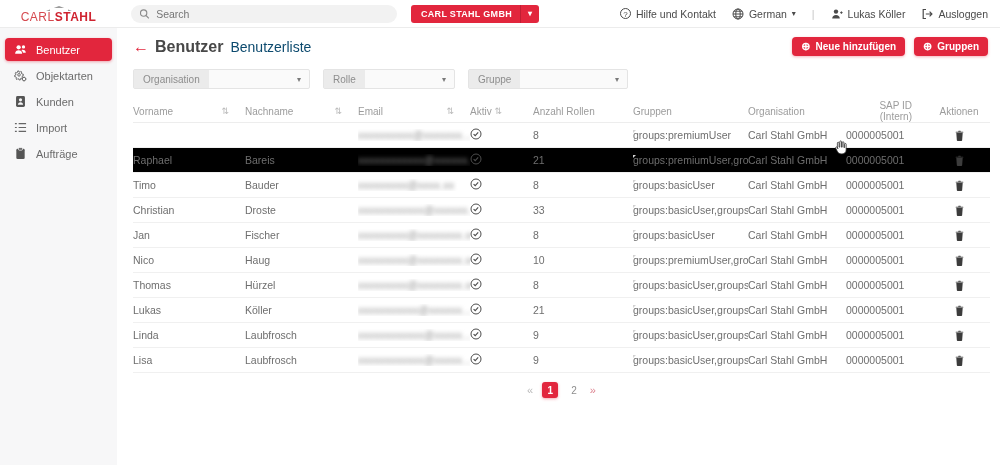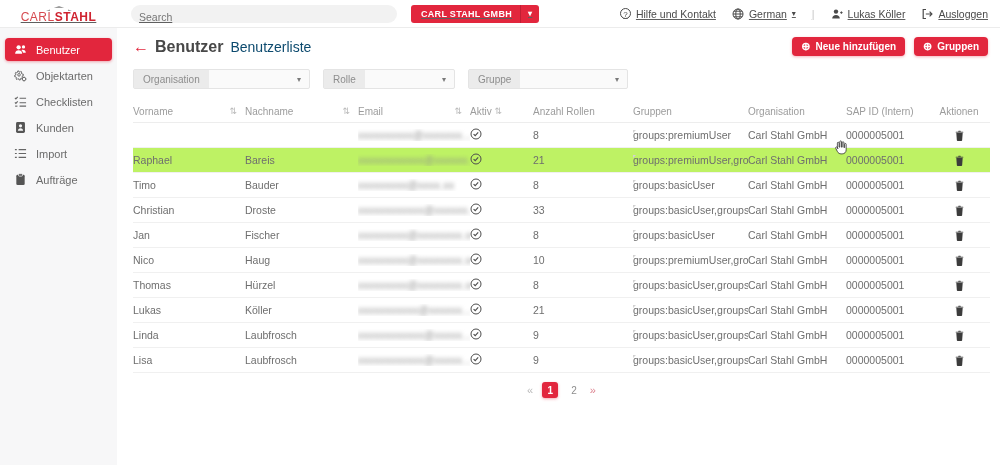--- a/index.html
+++ b/index.html
@@ -3,30 +3,30 @@
 <meta charset="utf-8">
 <style>
   * { margin:0; padding:0; box-sizing:border-box; }
   html,body { width:1000px; height:465px; }
   body {
     position:relative; overflow:hidden; background:#fff;
     font-family:"Liberation Sans", sans-serif; color:#5f5f5f;
   }
   
   .topbar{position:absolute;top:0;left:0;right:0;height:28px;background:#fff;
-    border-bottom:1px solid #ececec;display:flex;align-items:center;z-index:6;text-decoration:underline;}
+    border-bottom:1px solid #ececec;display:flex;align-items:center;z-index:6;}
   .logo{width:117px;display:flex;justify-content:center;align-items:center;position:relative;padding-top:6px;}
   .logo .roof{position:absolute;top:2px;left:50%;transform:translateX(-50%);width:0;height:0;
     border-left:13px solid transparent;border-right:13px solid transparent;border-bottom:5px solid #9a9a9a;}
   .logo .roof::after{content:"";position:absolute;left:-9px;top:2px;width:18px;height:4px;background:#fff;}
   .logo-text{font-size:12px;letter-spacing:.5px;color:#cf2330;}
   .logo-text .carl{font-weight:400;color:#d5494f;}
   .logo-text .stahl{font-weight:700;}
   .search{margin-left:14px;width:266px;height:18px;background:#f2f2f2;border:none;border-radius:10px;
-    display:flex;align-items:center;padding:0 8px;gap:6px;flex-direction:column;}
+    display:flex;align-items:center;padding:0 8px;gap:6px;}
   .search input{border:none;background:transparent;outline:none;font-size:10.5px;color:#777;width:100%;
     font-family:"Liberation Sans",sans-serif;}
   .orgbtn{margin-left:14px;height:18px;background:#e2263d;border:none;border-radius:3px;color:#fff;
     font-size:9px;font-weight:700;letter-spacing:.3px;display:flex;align-items:center;padding:0 0 0 10px;cursor:pointer;
     font-family:"Liberation Sans",sans-serif;}
   .orgbtn .caret{margin-left:8px;padding:0 7px;border-left:1px solid #c11e33;font-size:8px;line-height:18px;}
   .top-right{margin-left:auto;display:flex;align-items:center;gap:16px;padding-right:12px;font-size:10.5px;color:#4a4a4a;}
   .top-item{display:flex;align-items:center;gap:5px;cursor:pointer;white-space:nowrap;}
   .circle-q{width:11px;height:11px;border:1px solid #4a4a4a;border-radius:50%;font-size:8px;line-height:11px;
     text-align:center;display:inline-block;}
@@ -54,26 +54,26 @@
   .filter{height:20px;background:#fafafa;border:1px solid #e4e4e4;border-radius:2px;display:flex;
     align-items:center;cursor:pointer;}
   .filter .flabel{background:#ebebeb;height:100%;display:flex;align-items:center;padding:0 9px;
     font-size:10px;color:#8d8d8d;}
   .filter .fcaret{margin-left:auto;padding-right:8px;font-size:8px;color:#7a7a7a;}
   .f-org{width:177px;} .f-rolle{width:132px;} .f-gruppe{width:160px;}
   
   .table{margin-top:11px;width:857px;}
   .thead{display:flex;align-items:center;height:23px;border-bottom:1px solid #ededed;
     font-size:10px;color:#9c9c9c;}
-  .th{display:flex;align-items:center;padding-right:8px;text-align:right;}
+  .th{display:flex;align-items:center;padding-right:16px;text-align:right;}
   .th .sort{color:#b9b9b9;font-size:9px;}
   .th.spread{justify-content:space-between;}
   .trow{display:flex;align-items:center;height:25px;border-bottom:1px solid #f0f0f0;font-size:10.5px;
     color:#6e6e6e;cursor:pointer;background:#fff;}
-  .trow.hovered{background:#bef264;}
+  .trow.hovered{background:#000000;}
   .cell{overflow:hidden;white-space:nowrap;padding-right:10px;}
   .col-vorname{width:112px;} .col-nachname{width:113px;} .col-email{width:112px;}
   .col-aktiv{width:63px;} .col-rollen{width:100px;} .col-gruppen{width:115px;position:relative;}
   .col-org{width:98px;} .col-sap{width:82px;} .col-akt{width:62px;text-align:center;padding-right:0;}
   .col-gruppen.marked::before{content:"";position:absolute;top:1px;left:-1px;width:0;height:0;
     border-top:4px solid #d2d2d2;border-right:4px solid transparent;}
   .blur-mail{filter:blur(2px);color:#8d8d8d;font-size:10px;letter-spacing:.5px;}
   .trash-btn{display:inline-flex;align-items:center;justify-content:center;cursor:pointer;padding:2px;}
   
   .pagination{width:857px;display:flex;justify-content:center;align-items:center;gap:9px;margin-top:9px;
@@ -205,26 +205,20 @@
       </svg>
     <span>Benutzer</span>
   </div>
   <div class="side-item">
     <svg width="13" height="13" style="color:#666">
         <use href="#i-gears"></use>
       </svg>
     <span>Objektarten</span>
   </div>
   <div class="side-item">
-    <svg width="13" height="13" style="color:#666">
-        <use href="#i-checklist"></use>
-      </svg>
-    <span>Checklisten</span>
-  </div>
-  <div class="side-item">
     <svg width="13" height="13" style="color:#555">
         <use href="#i-contact"></use>
       </svg>
     <span>Kunden</span>
   </div>
   <div class="side-item">
     <svg width="13" height="13" style="color:#666">
         <use href="#i-list"></use>
       </svg>
     <span>Import</span>

